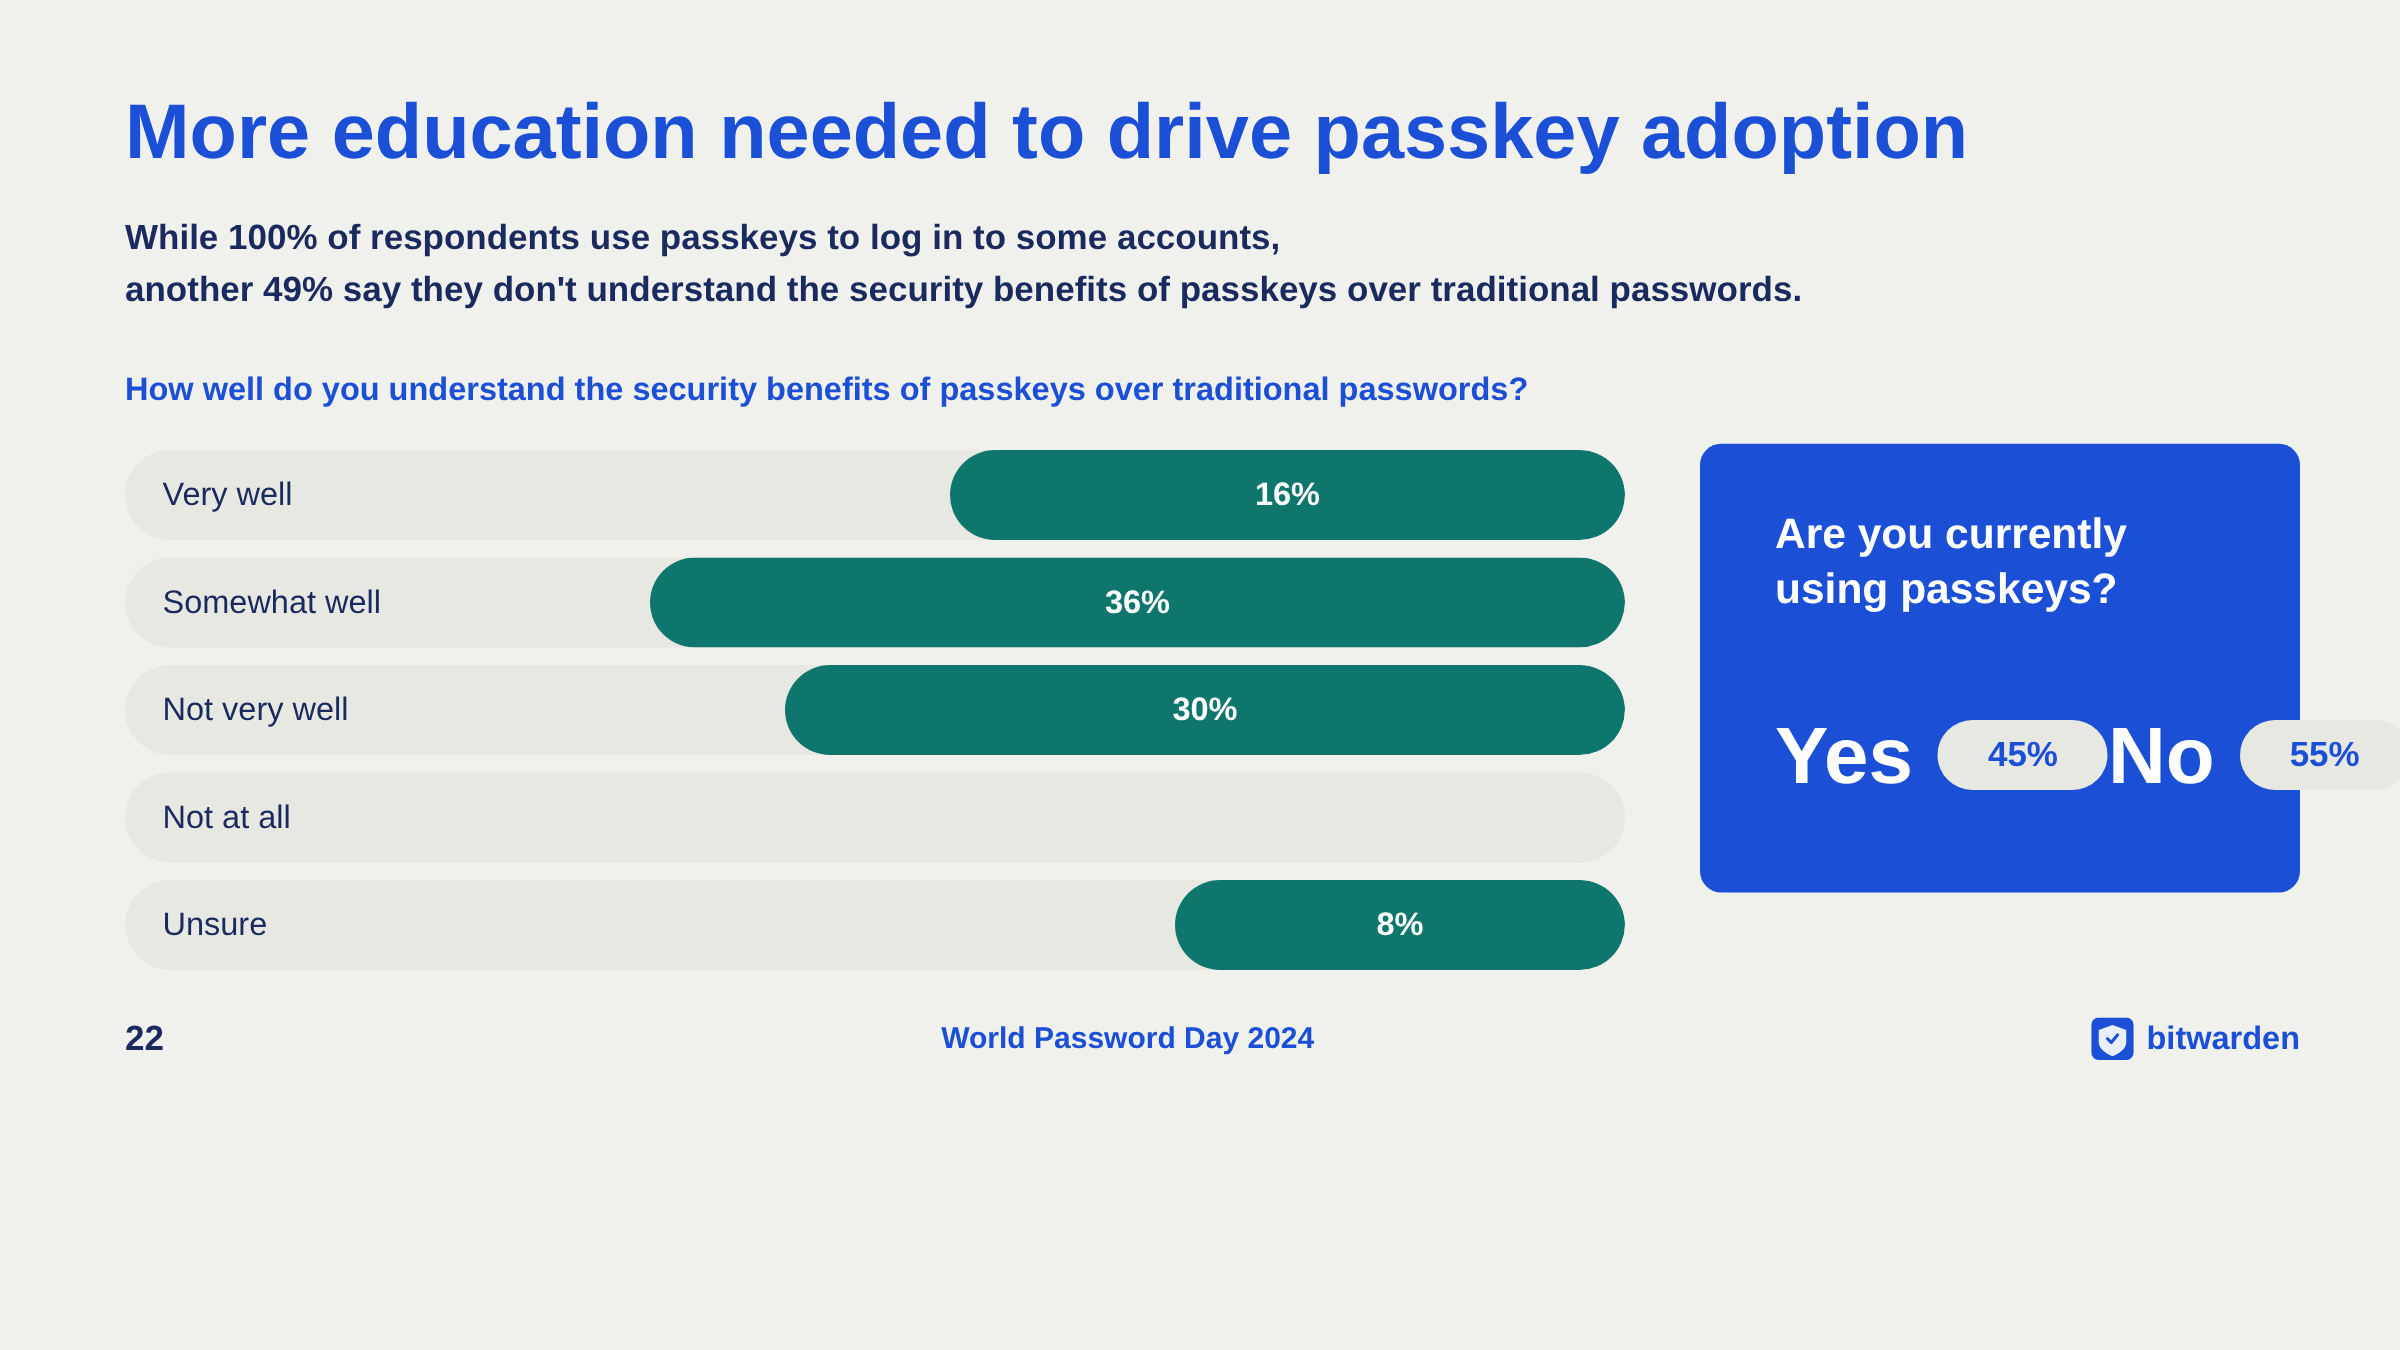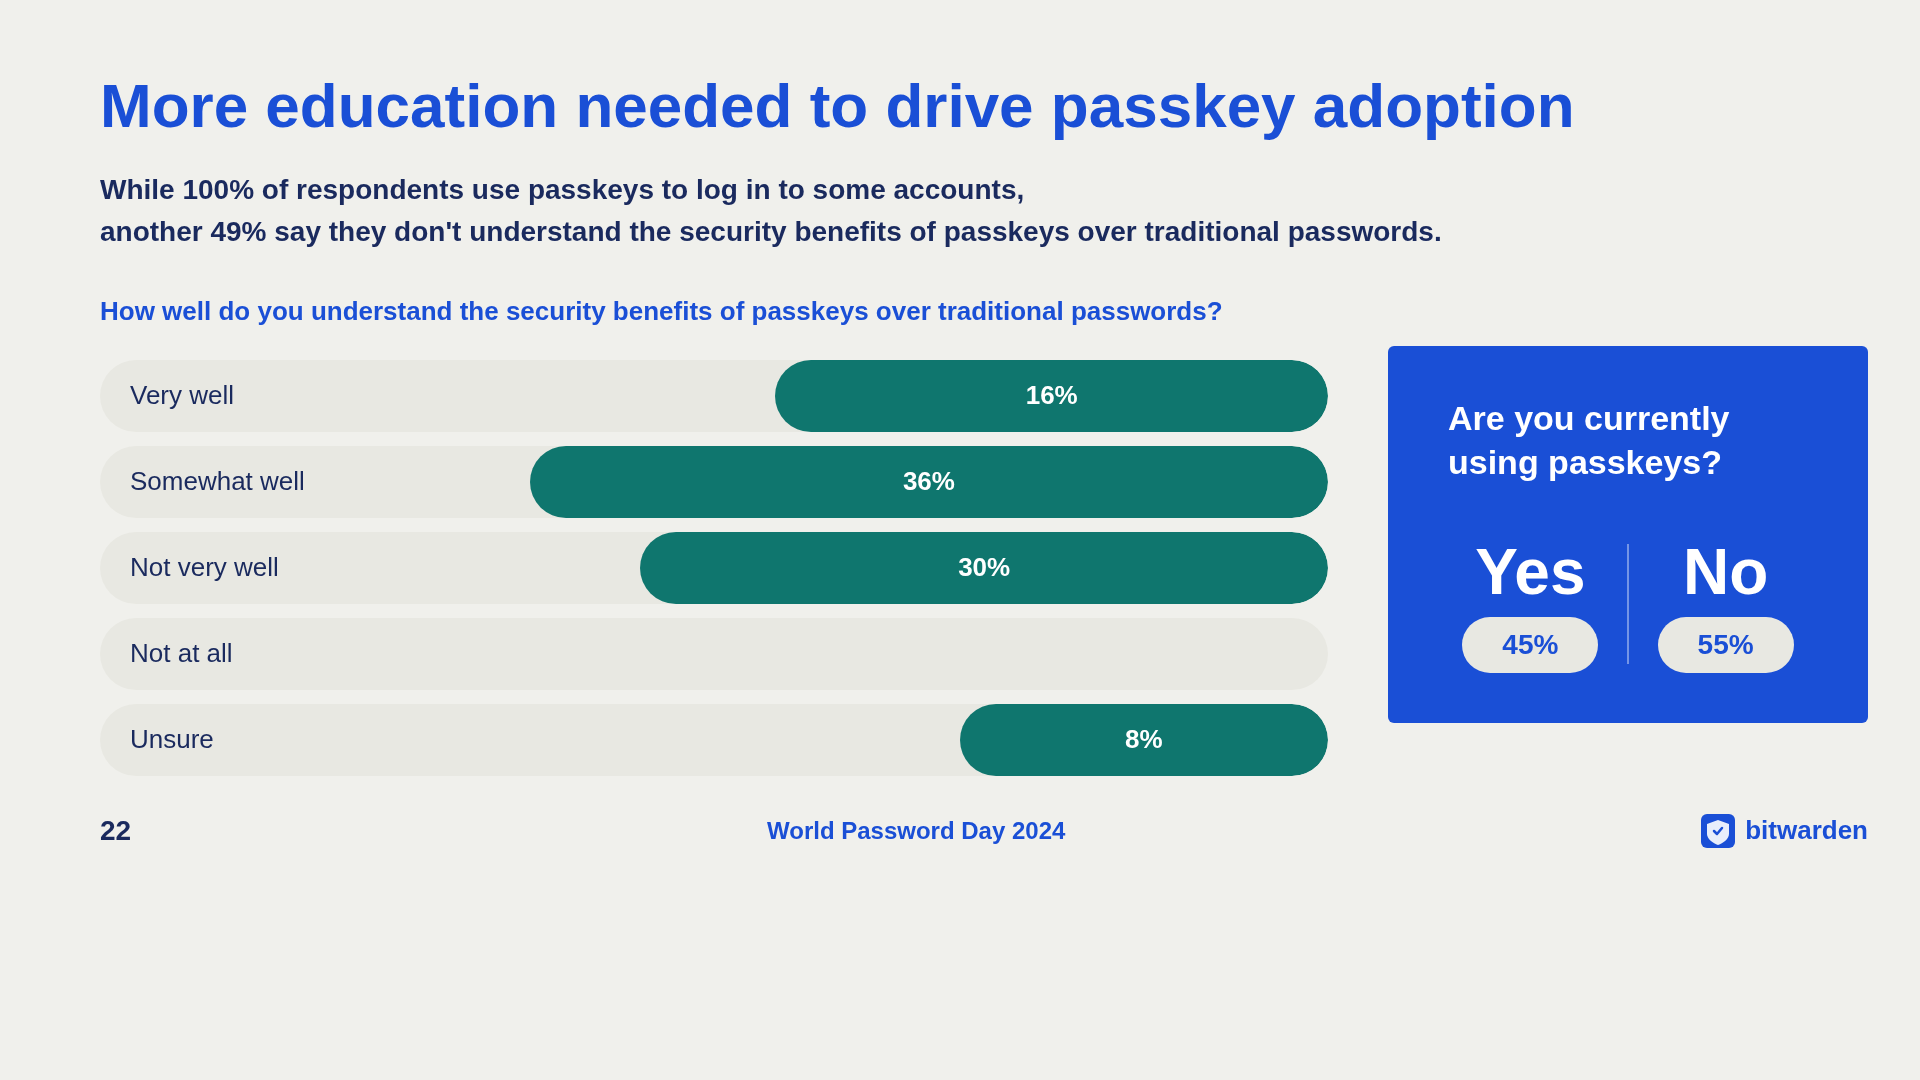--- a/index.html
+++ b/index.html
@@ -8,21 +8,21 @@
       height: 1080px;
       background-color: #f0f0ec;
       font-family: 'Arial', sans-serif;
       overflow: hidden;
       position: relative;
     }
 
     .page {
       width: 1920px;
       height: 892px;
-      padding: 70px 52px 50px 100px;
+      padding: 70px 80px 50px 100px;
       display: flex;
       flex-direction: column;
     }
 
     .main-title {
       font-size: 62px;
       font-weight: 700;
       color: #1a4fd6;
       margin-bottom: 28px;
       line-height: 1.15;
@@ -102,21 +102,21 @@
 
     .right-panel {
       width: 480px;
       display: flex;
       align-items: center;
       justify-content: center;
     }
 
     .passkey-card {
       background: #1a4fd6;
-      border-radius: 6px;
+      border-radius: 17px;
       padding: 50px 60px;
       width: 100%;
       color: white;
     }
 
     .card-question {
       font-size: 34px;
       font-weight: 700;
       color: #ffffff;
       margin-bottom: 50px;
@@ -124,23 +124,23 @@
     }
 
     .card-answers {
       display: flex;
       align-items: center;
       justify-content: space-around;
     }
 
     .answer-col {
       display: flex;
-      flex-direction: column;
-      align-items: center;
-      gap: 8px;
+      flex-direction: row;
+      align-items: center;
+      gap: 20px;
       text-align: right;
     }
 
     .answer-label {
       font-size: 64px;
       font-weight: 800;
       color: #ffffff;
     }
 
     .answer-pct {

